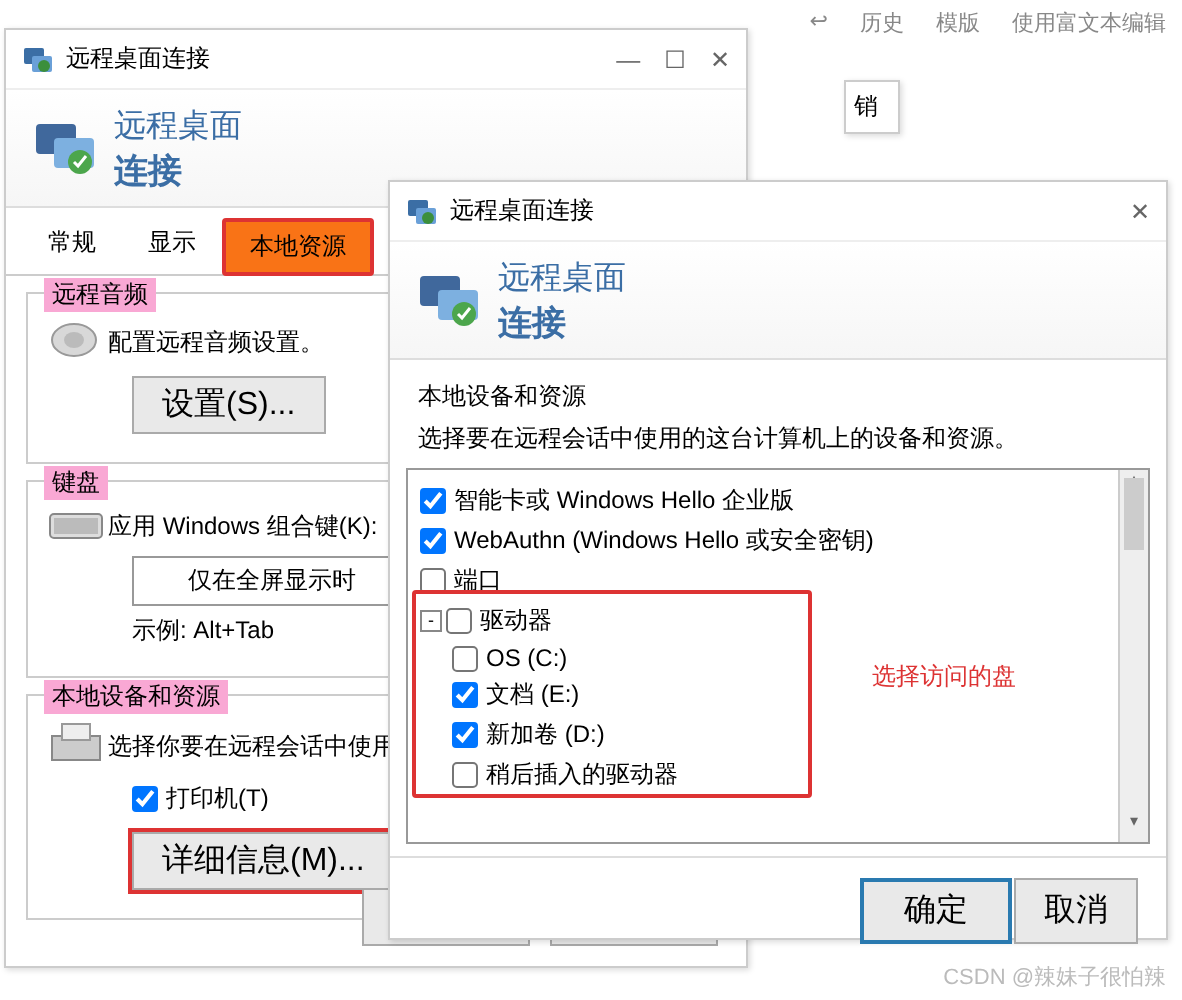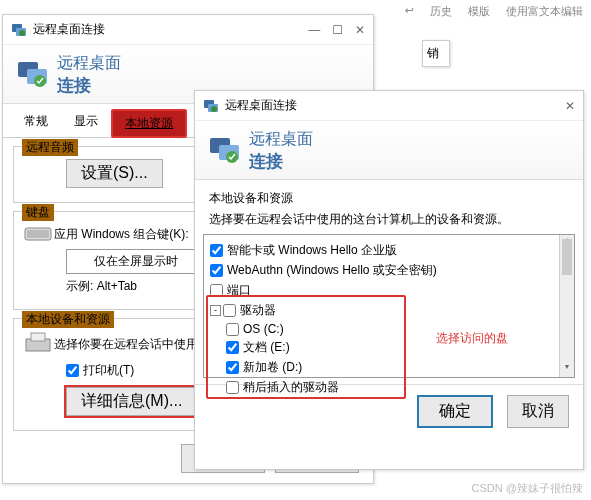--- a/index.html
+++ b/index.html
@@ -14,46 +14,46 @@
 .win-ctrls { margin-left: auto; display: flex; gap: 12px; color: #666; font-size: 13px; }
 
 .rdp-head { display: flex; align-items: center; padding: 8px 14px 6px; border-bottom: 1px solid #ddd; background: linear-gradient(#fff,#f6f6f6); }
 .rdp-icon { width: 32px; height: 32px; margin-right: 8px; }
 .rdp-icon svg { width: 32px; height: 32px; }
 .rdp-head-text .t1 { color: #3b6ea5; font-size: 16px; }
 .rdp-head-text .t2 { color: #3b6ea5; font-size: 17px; font-weight: 600; }
 
 .tabs { display: flex; border-bottom: 1px solid #ccc; padding: 4px 8px 0; }
 .tab { padding: 4px 12px; border: 1px solid transparent; border-bottom: none; cursor: pointer; }
-.tab.active { border-color: #ccc; background: #b91c1c; z-index: 1; position: relative; top: 1px; text-decoration: underline; }
+.tab.active { border-color: #ccc; background: #f97316; z-index: 1; position: relative; top: 1px; }
 .tab.hl { border: 2px solid #d33; border-radius: 2px; }
 
 .section { margin: 8px 10px; border: 1px solid #ccc; padding: 8px 10px 10px; position: relative; }
-.section > .legend { position: absolute; top: -8px; left: 8px; background: #a16207; padding: 0 4px; font-size: 12px; }
+.section > .legend { position: absolute; top: -8px; left: 8px; background: #f9a8d4; padding: 0 4px; font-size: 12px; }
 .section .row { display: flex; align-items: center; margin: 4px 0; }
 .section .devicon { width: 30px; flex-shrink: 0; }
 .section .desc { flex: 1; }
 
 .btn { background: #e9e9e9; border: 1px solid #aaa; padding: 3px 14px; cursor: pointer; font-size: 16px; }
 .btn.hl { outline: 2px solid #d33; outline-offset: 0; }
 .btn.primary { border: 2px solid #2a7ab0; padding: 4px 20px; }
 
 .chk-row { display: flex; align-items: center; margin: 3px 0; }
 .chk-row input { margin-right: 4px; }
 .tree-indent { margin-left: 16px; }
 .tree-toggle { display: inline-block; width: 11px; height: 11px; border: 1px solid #888; text-align: center; line-height: 9px; font-size: 9px; margin-right: 2px; }
 
 .redbox { border: 2px solid #d33; border-radius: 2px; }
 .annotation { color: #d33; font-size: 12px; }
 
-.footer-btns { display: flex; justify-content: flex-end; gap: 14px; padding: 10px 14px; border-top: 1px solid #ddd; }
+.footer-btns { display: flex; justify-content: flex-end; gap: 1px; padding: 10px 14px; border-top: 1px solid #ddd; }
 .link-row { padding: 6px 12px; color: #3b6ea5; cursor: pointer; }
 .help-circle { display: inline-block; width: 14px; height: 14px; border: 1px solid #3b6ea5; border-radius: 50%; text-align: center; line-height: 12px; font-size: 10px; margin-right: 4px; }
 
-.dev-area { border: 1px solid #999; background: #fff; margin: 6px 8px; padding: 4px 6px; position: relative; height: 144px; }
+.dev-area { border: 1px solid #999; background: #fff; margin: 6px 8px; padding: 4px 6px; position: relative; height: 188px; }
 .scrollbar { position: absolute; right: 0; top: 0; bottom: 0; width: 15px; background: #eee; border-left: 1px solid #ccc; }
 .scrollbar .thumb { position: absolute; left: 2px; right: 2px; top: 4px; height: 36px; background: #ccc; }
 .scrollbar .arr { position: absolute; left: 0; right: 0; height: 15px; text-align: center; font-size: 8px; color: #666; }
 
 .watermark { position: absolute; bottom: 4px; right: 8px; color: #bbb; font-size: 11px; }
 </style>
 </head>
 <body>
 
 <div class="top-toolbar">
@@ -99,20 +99,29 @@
   <div class="tabs">
     <div class="tab">常规</div>
     <div class="tab">显示</div>
     <div class="tab active hl">本地资源</div>
     <div class="tab">体验</div>
     <div class="tab">高级</div>
   </div>
 
   <div class="section">
     <div class="legend">远程音频</div>
+    <div class="row">
+      <div class="devicon">
+        <svg width="26" height="22" viewBox="0 0 26 22">
+            <ellipse cx="13" cy="11" rx="11" ry="8" fill="#d8d8d8" stroke="#999"></ellipse>
+            <ellipse cx="13" cy="11" rx="5" ry="4" fill="#bbb"></ellipse>
+          </svg>
+      </div>
+      <div class="desc">配置远程音频设置。</div>
+    </div>
     <div class="row" style="margin-left:42px">
         <button class="btn">设置(S)...</button>
       </div>
   </div>
 
   <div class="section">
     <div class="legend">键盘</div>
     <div class="row">
       <div class="devicon">
         <svg width="28" height="18" viewBox="0 0 28 18">

